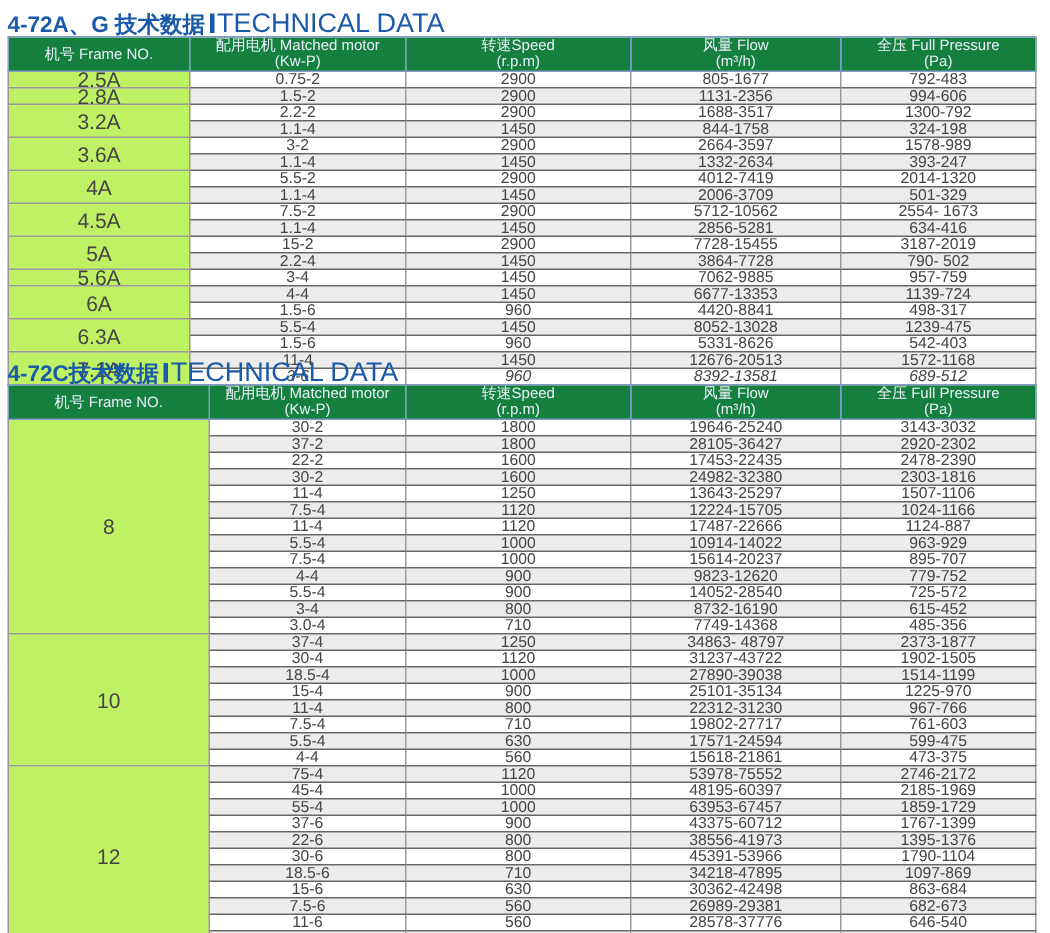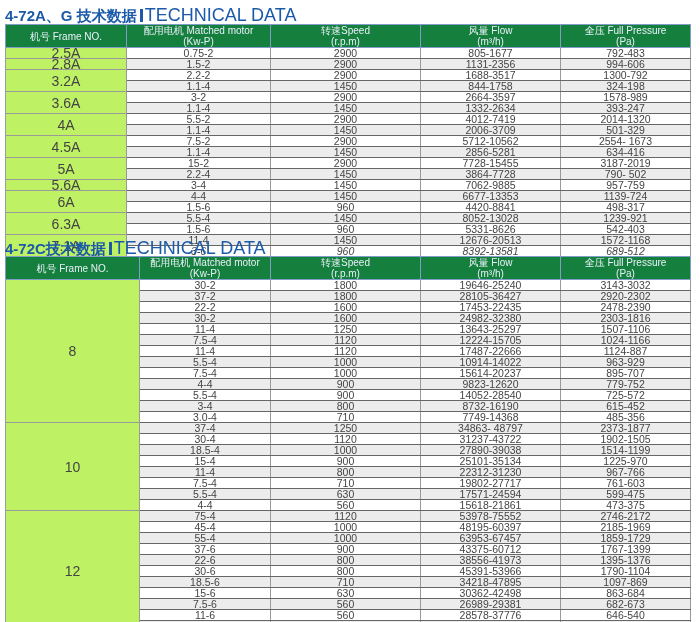--- a/index.html
+++ b/index.html
@@ -156,21 +156,21 @@
         <td class="v">1.5-6</td>
         <td class="v">960</td>
         <td class="v">4420-8841</td>
         <td class="v">498-317</td>
       </tr>
       <tr class="shade" style="height: 10px;">
         <td class="frame" rowspan="2">6.3A</td>
         <td class="v">5.5-4</td>
         <td class="v">1450</td>
         <td class="v">8052-13028</td>
-        <td class="v">1239-921</td>
+        <td class="v">1239-475</td>
       </tr>
       <tr class="plain" style="height: 10px;">
         <td class="v">1.5-6</td>
         <td class="v">960</td>
         <td class="v">5331-8626</td>
         <td class="v">542-403</td>
       </tr>
       <tr class="shade" style="height: 10px;">
         <td class="frame" rowspan="2">7.1A</td>
         <td class="v">11-4</td>

